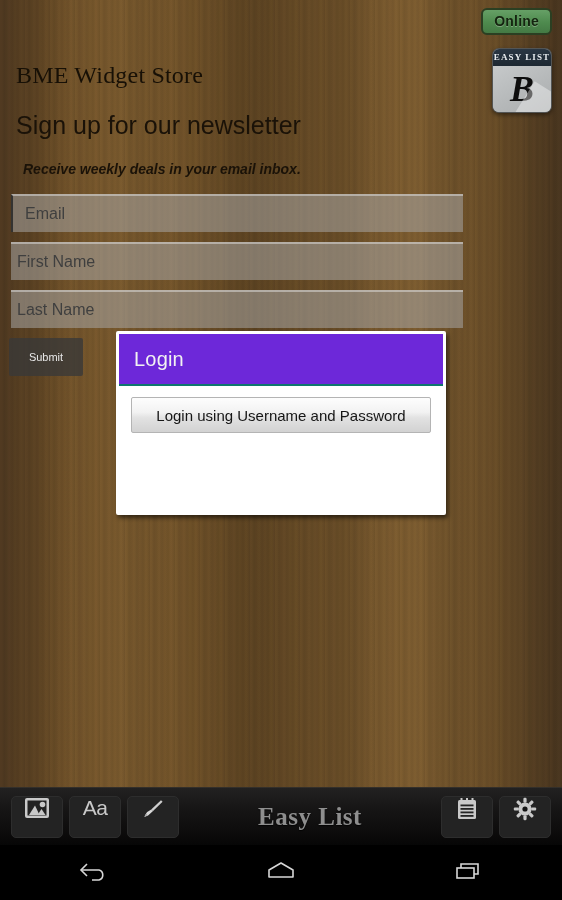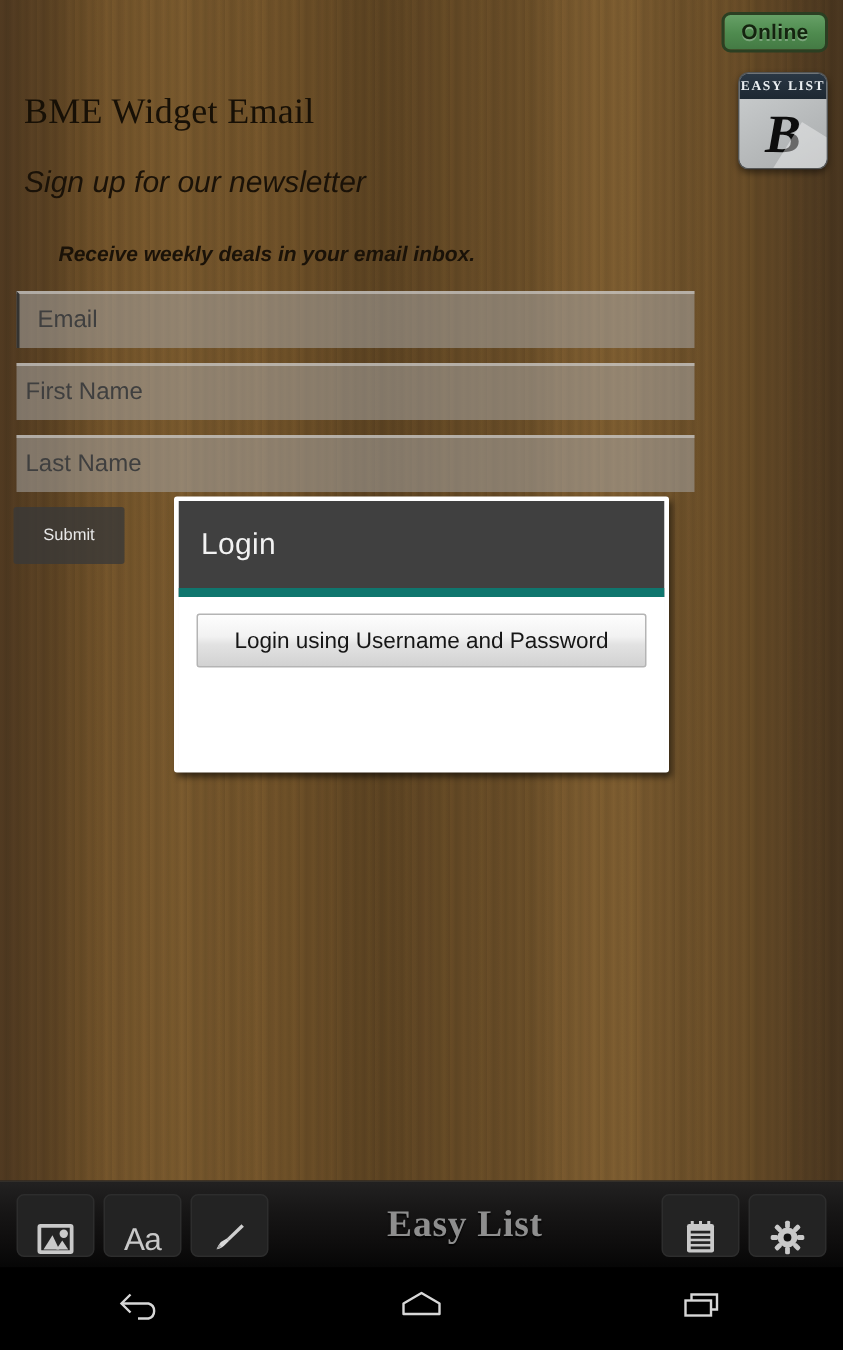--- a/index.html
+++ b/index.html
@@ -136,32 +136,30 @@
     position: absolute;
     left: 16px; top: 62px;
     font-family: "Liberation Serif", serif;
     font-size: 24px;
     color: #171006;
     letter-spacing: 0.2px;
   }
   .newsletter-heading {
     position: absolute;
     left: 16px; top: 111px;
-    font-size: 20px;
+    font-size: 25px;
     color: #1a1208;
-    font-style: italic;
   }
   .newsletter-sub {
     position: absolute;
     left: 23px; top: 161px;
     font-size: 14px;
     font-weight: bold;
     font-style: italic;
     color: #1a1208;
-    margin-left: 16px;
   }
 
   .field {
     position: absolute;
     left: 11px;
     width: 452px;
     height: 38px;
     background: rgba(170,170,170,0.52);
     border: none;
     border-top: 2px solid rgba(225,225,225,0.50);
@@ -205,23 +203,23 @@
   .dialog {
     position: absolute;
     left: 116px; top: 331px;
     width: 330px; height: 184px;
     background: #fafafa;
     border: 3px solid #ffffff;
     border-radius: 2px;
     overflow: hidden;
   }
   .dialog-titlebar {
-    height: 64px;
-    background: #404040;
-    border-bottom: 6px solid #0f766e;
+    height: 52px;
+    background: #6d28d9;
+    border-bottom: 2px solid #0f766e;
     display: flex;
     align-items: center;
     padding-left: 15px;
   }
   .dialog-title {
     color: #f2f2f2;
     font-size: 20px;
     letter-spacing: 0.2px;
   }
   .dialog-body {
@@ -254,21 +252,21 @@
     align-items: center;
     padding: 0 8px;
   }
   .tb-btn {
     width: 52px; height: 42px;
     margin: 0 3px;
     background: #232323;
     border: 1px solid #2d2d2d;
     border-radius: 5px;
     display: flex;
-    align-items: flex-end;
+    align-items: flex-start;
     justify-content: center;
     cursor: pointer;
   }
   .tb-btn svg { display: block; }
   .tb-label-aa {
     color: #c9c9c9;
     font-size: 21px;
     line-height: 1;
     letter-spacing: -0.5px;
   }
@@ -312,21 +310,21 @@
     <span>Online</span>
   </div>
 
   <div class="app-logo">
     <div class="app-logo-band">EASY LIST</div>
     <div class="app-logo-body">
       <div class="app-logo-glyph">B</div>
     </div>
   </div>
 
-  <div class="store-title">BME Widget Email</div>
+  <div class="store-title">BME Widget Store</div>
   <div class="newsletter-heading">Sign up for our newsletter</div>
   <div class="newsletter-sub">Receive weekly deals in your email inbox.</div>
 
   <input id="field-email" class="field" type="text" autofocus="" placeholder="Email" style="">
   <input id="field-last" class="field" type="text" placeholder="Last Name" style="">
   <input id="field-first" class="field" type="text" placeholder="First Name" style="">
 
   <button class="submit-button">Submit</button>
 
   <div class="dialog-shadow"></div>

